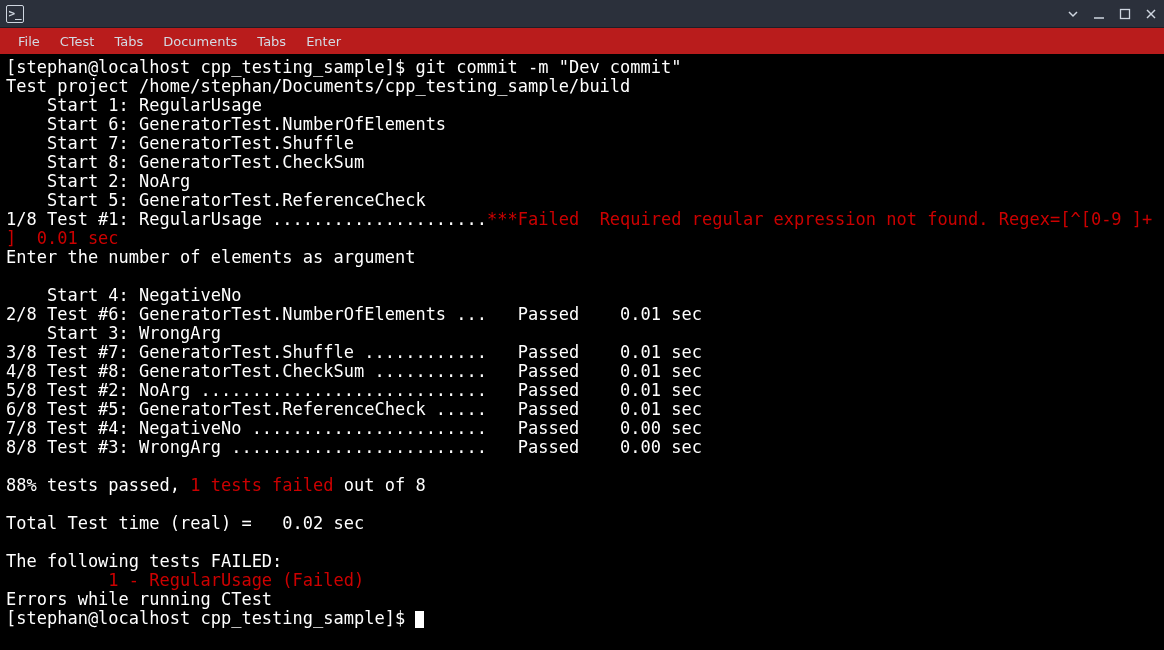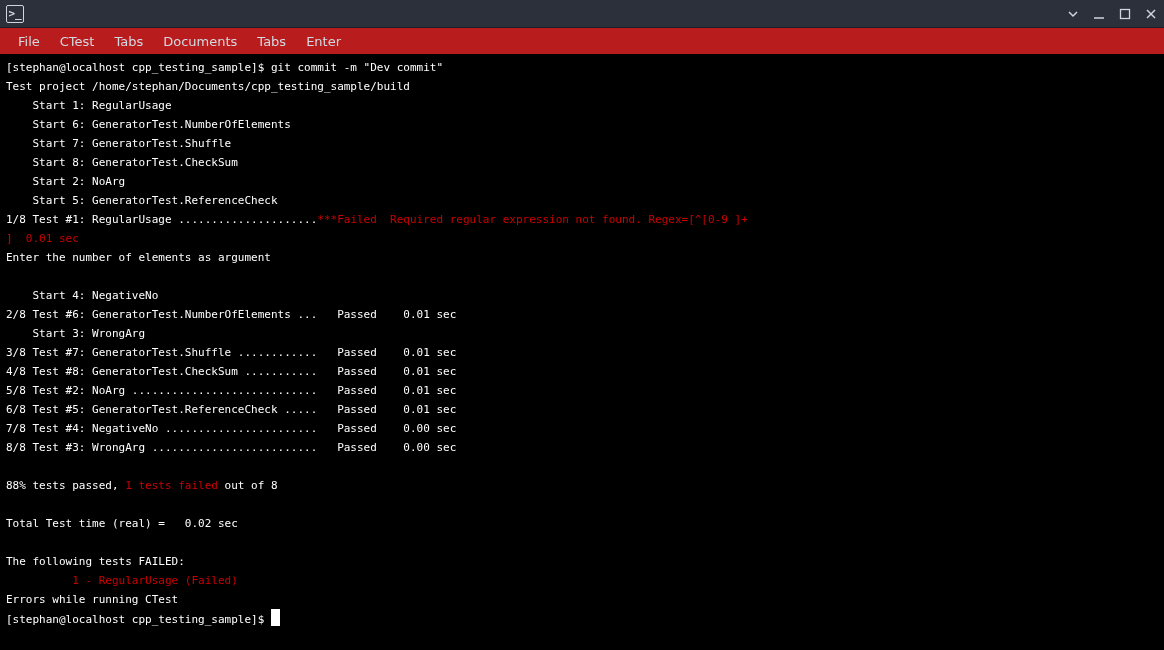--- a/index.html
+++ b/index.html
@@ -76,21 +76,21 @@
     }
     .menu-item {
       padding: 3px 8px;
       cursor: pointer;
     }
     .terminal {
       flex: 1;
       background: #000000;
       color: #ffffff;
       padding: 4px 6px;
-      font-size: 11px;
+      font-size: 17px;
       line-height: 19px;
       white-space: pre;
       overflow: hidden;
       font-family: "DejaVu Sans Mono", "Liberation Mono", monospace;
     }
     .red { color: #cc0000; }
     .cursor {
       display: inline-block;
       width: 9px;
       height: 17px;

